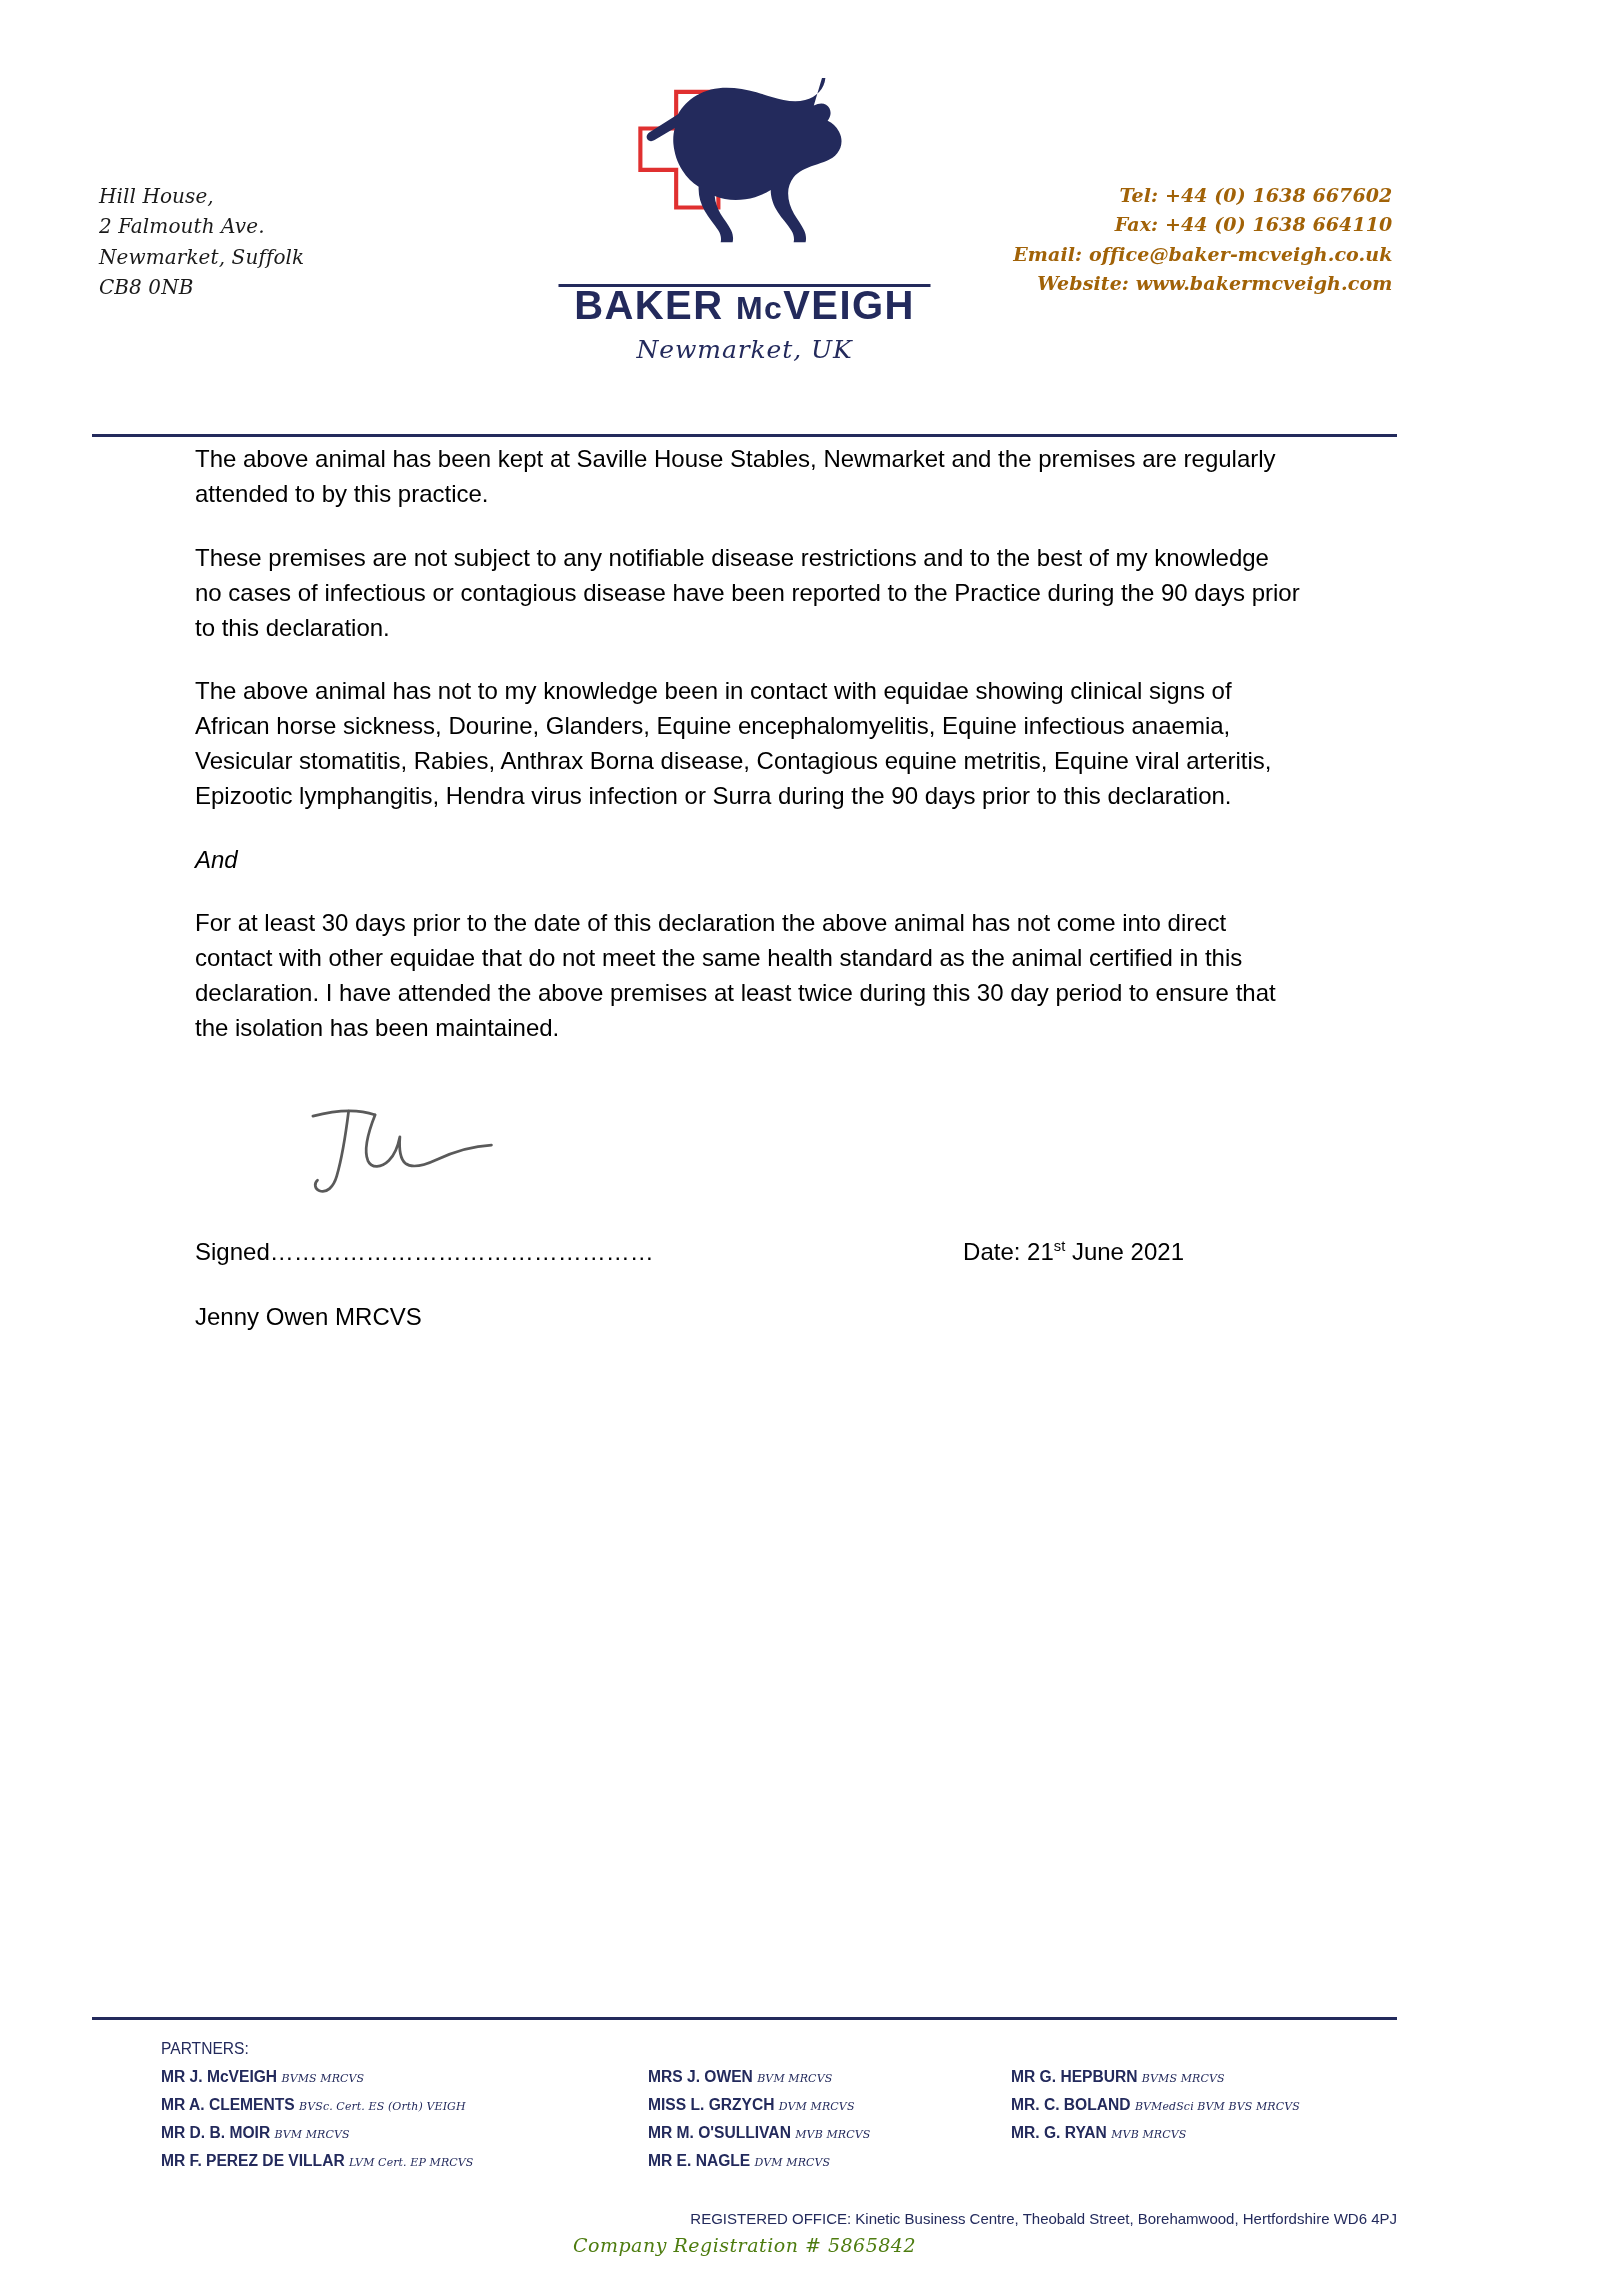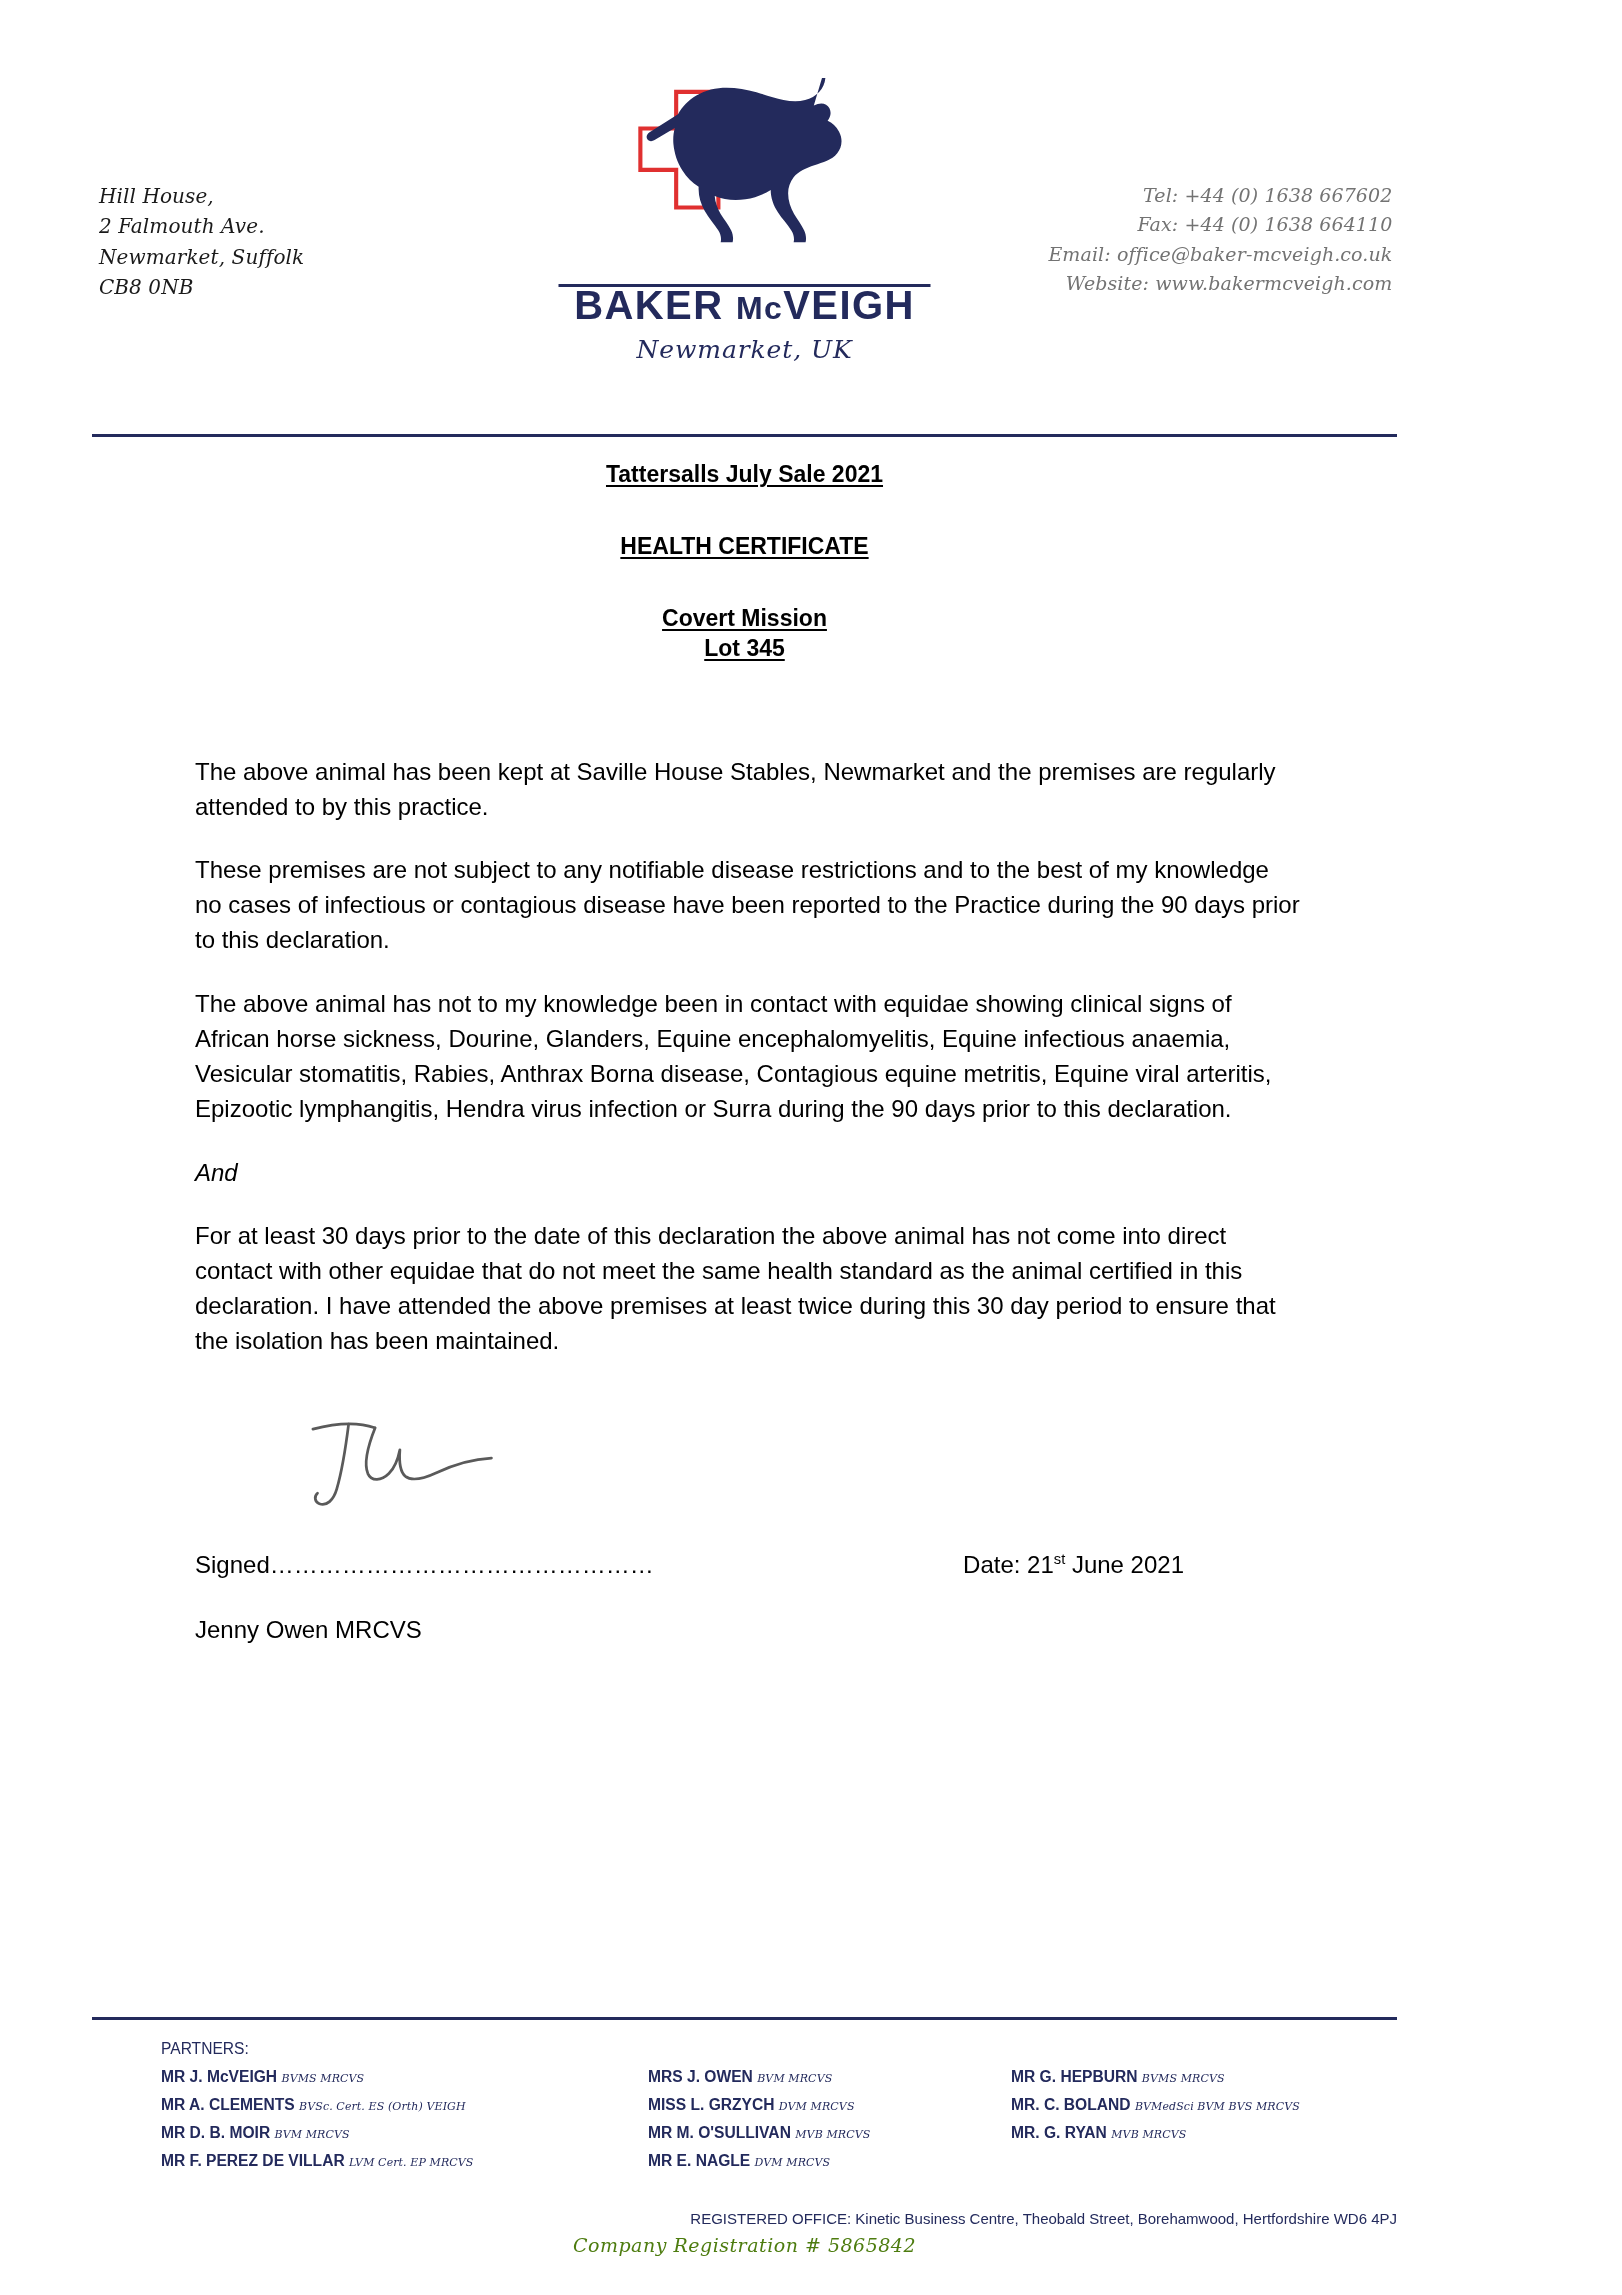--- a/index.html
+++ b/index.html
@@ -41,22 +41,23 @@
   }
   .contact-block {
     position: absolute;
     right: 4.6px;
     top: 181px;
     text-align: right;
     font-family: "DejaVu Serif", serif;
     font-style: italic;
     font-size: 19px;
     line-height: 1.55;
-    color: #737373;
+    color: #a16207;
     letter-spacing: 0.1px;
+    font-weight: bold;
   }
   .logo-wrap {
     position: absolute;
     left: 50%;
     transform: translateX(-50%);
     top: 78px;
     width: 413px;
     text-align: center;
   }
   .logo-mark {
@@ -291,26 +292,20 @@
     <div class="contact-block">
       <div>Tel: +44 (0) 1638 667602</div>
       <div>Fax: +44 (0) 1638 664110</div>
       <div>Email: office@baker-mcveigh.co.uk</div>
       <div>Website: www.bakermcveigh.com</div>
     </div>
 
     <div class="header-rule"></div>
   </div>
 
-  <div class="titles">
-    <div class="title-line">Tattersalls July Sale 2021</div>
-    <div class="title-line t-gap-1">HEALTH CERTIFICATE</div>
-    <div class="title-line t-gap-2">Covert Mission</div>
-    <div class="title-line t-gap-3">Lot 345</div>
-  </div>
 
   <div class="body-text">
     <p>The above animal has been kept at Saville House Stables, Newmarket and the premises are regularly attended to by this practice.</p>
     <p>These premises are not subject to any notifiable disease restrictions and to the best of my knowledge no cases of infectious or contagious disease have been reported to the Practice during the 90 days prior to this declaration.</p>
     <p>The above animal has not to my knowledge been in contact with equidae showing clinical signs of African horse sickness, Dourine, Glanders, Equine encephalomyelitis, Equine infectious anaemia, Vesicular stomatitis, Rabies, Anthrax Borna disease, Contagious equine metritis, Equine viral arteritis, Epizootic lymphangitis, Hendra virus infection or Surra during the 90 days prior to this declaration.</p>
     <p class="italic">And</p>
     <p>For at least 30 days prior to the date of this declaration the above animal has not come into direct contact with other equidae that do not meet the same health standard as the animal certified in this declaration. I have attended the above premises at least twice during this 30 day period to ensure that the isolation has been maintained.</p>
   </div>
 
   <div class="sig-area">

